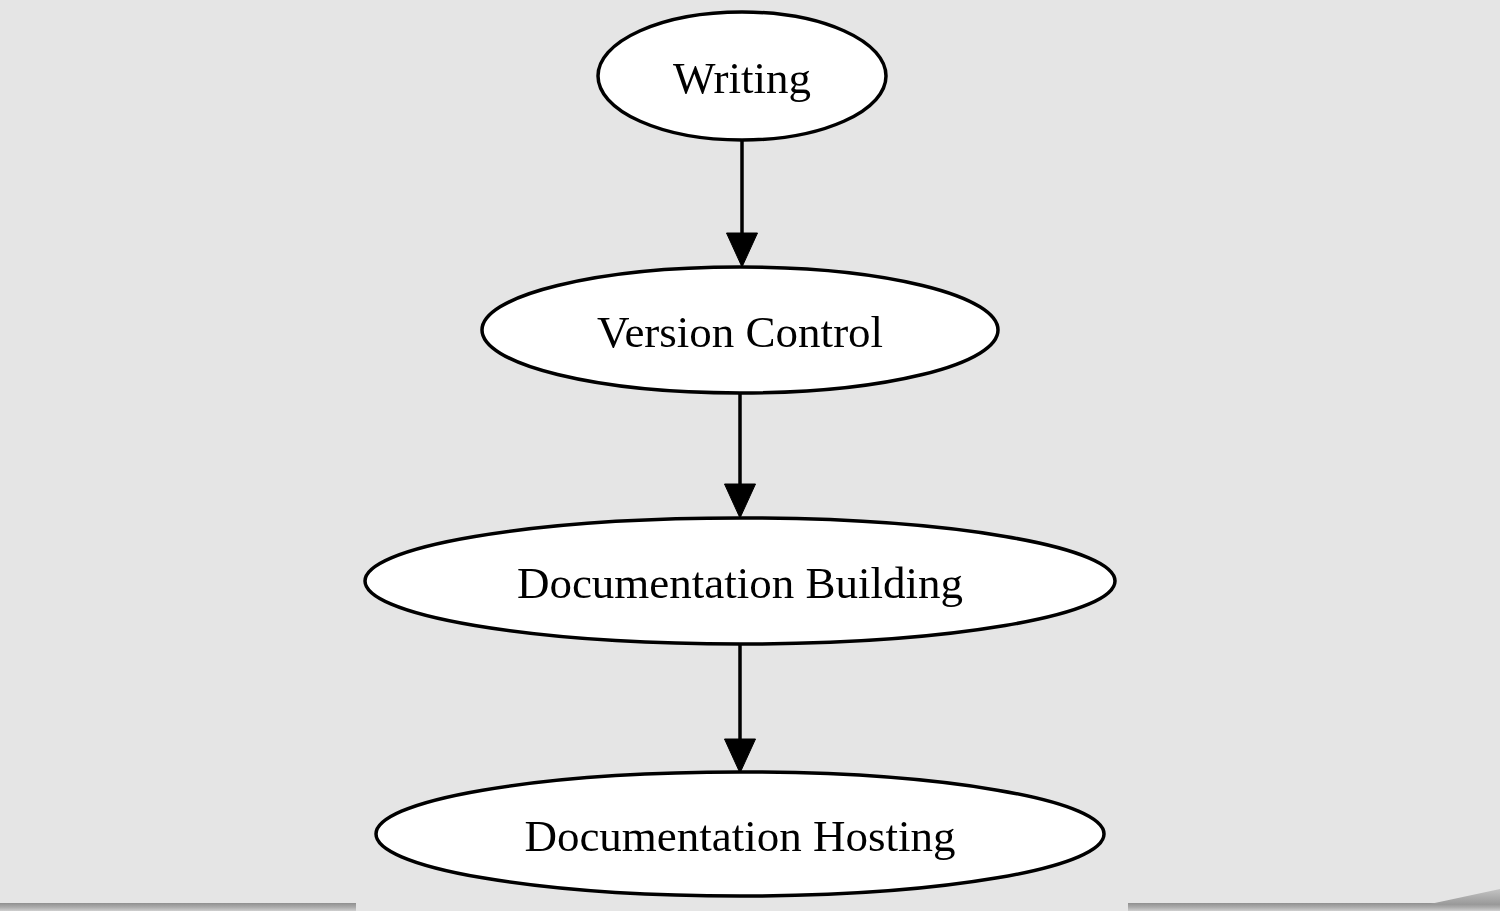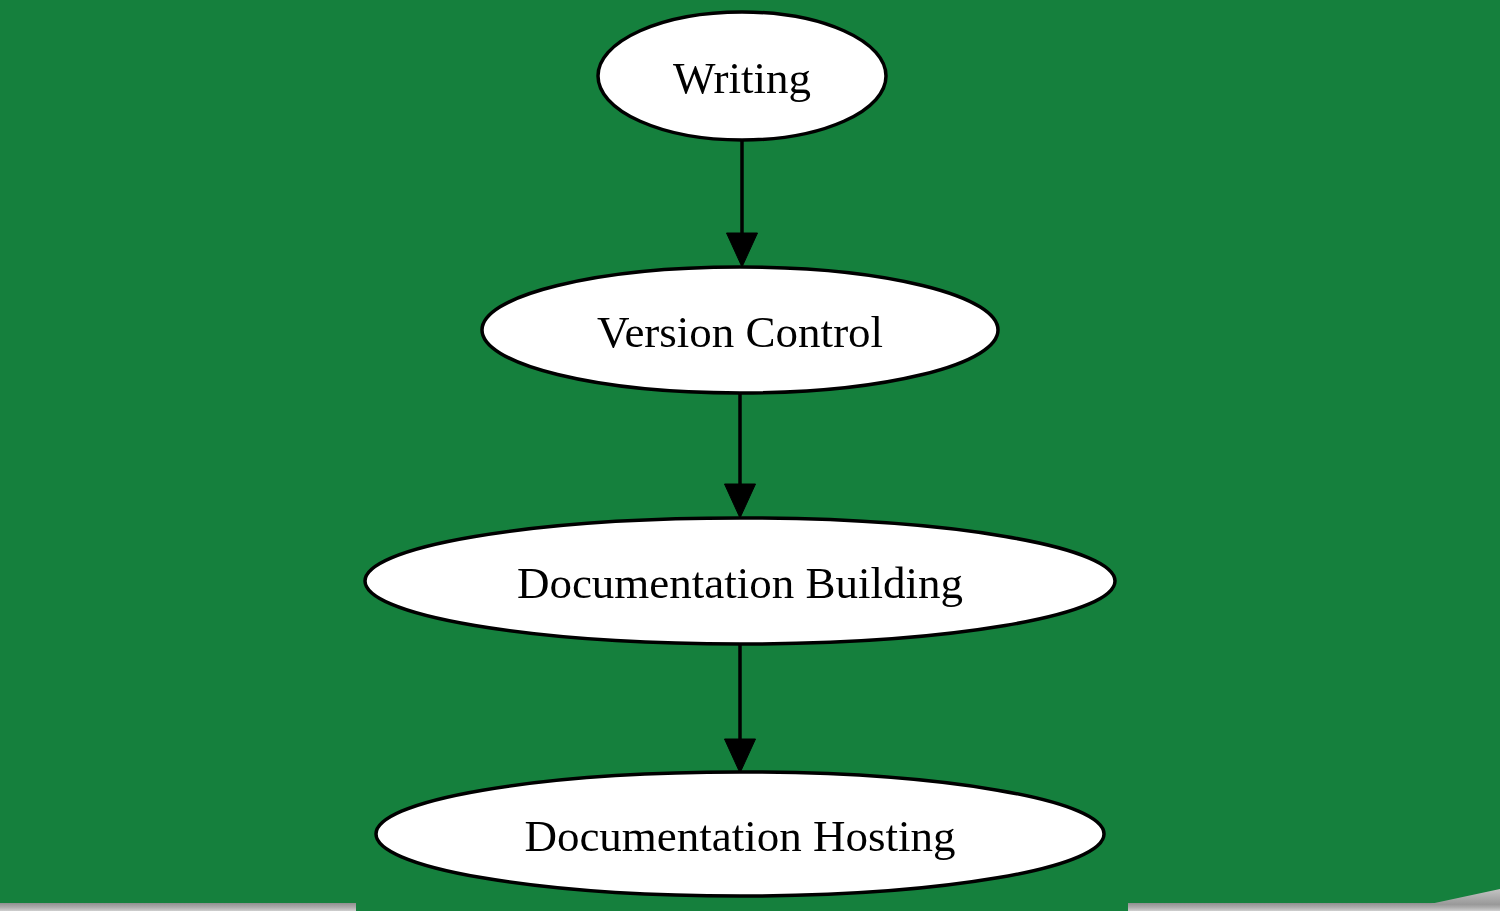--- a/index.html
+++ b/index.html
@@ -8,21 +8,21 @@
     width: 1500px;
     height: 911px;
     background: #ffffff;
     overflow: hidden;
     font-family: "Liberation Serif", "DejaVu Serif", serif;
   }
   .stage {
     position: relative;
     width: 1500px;
     height: 911px;
-    background: #15803d;
+    background: #e5e5e5;
   }
   svg.diagram {
     position: absolute;
     left: 0;
     top: 0;
     display: block;
   }
   .node-ellipse {
     fill: #ffffff;
     stroke: #000000;

